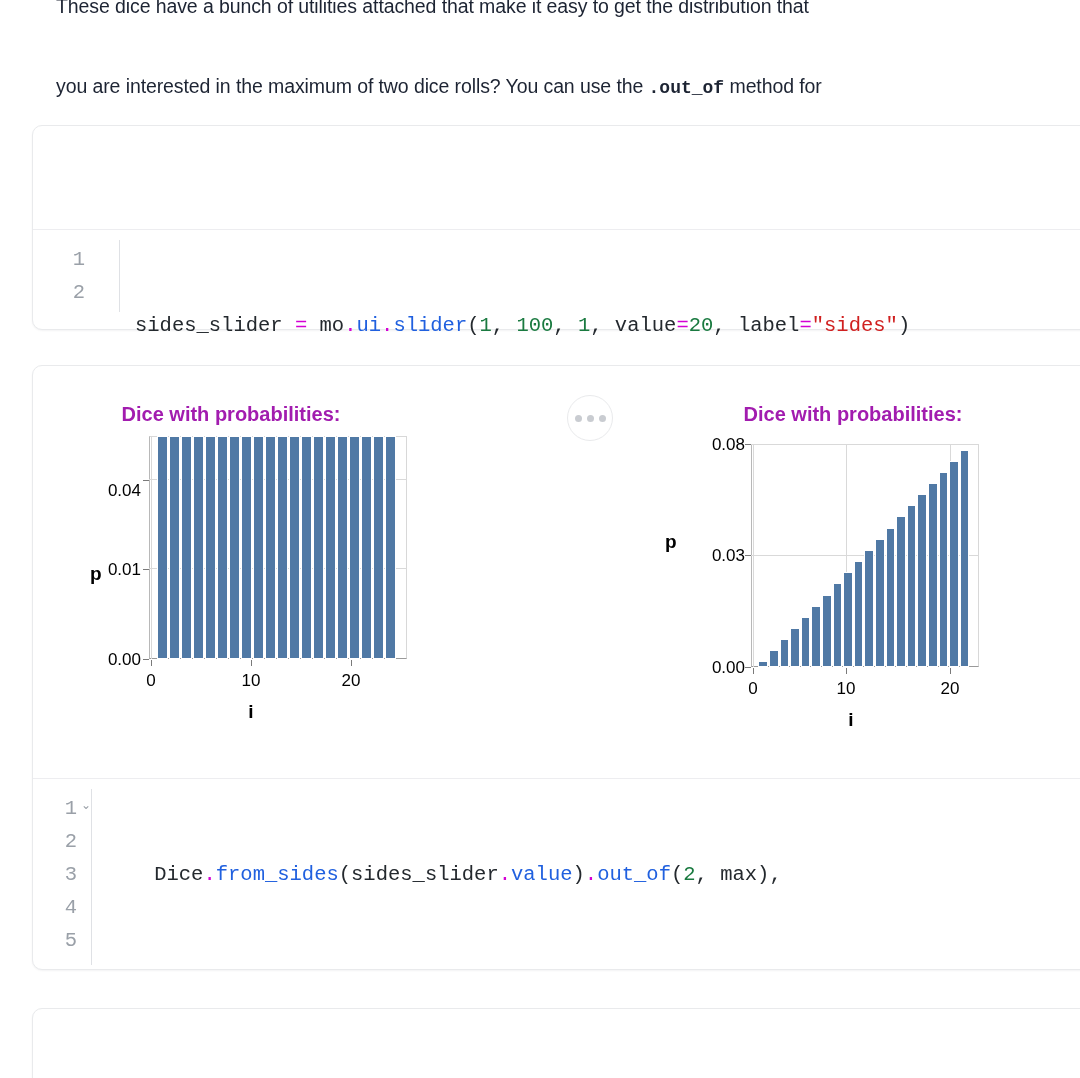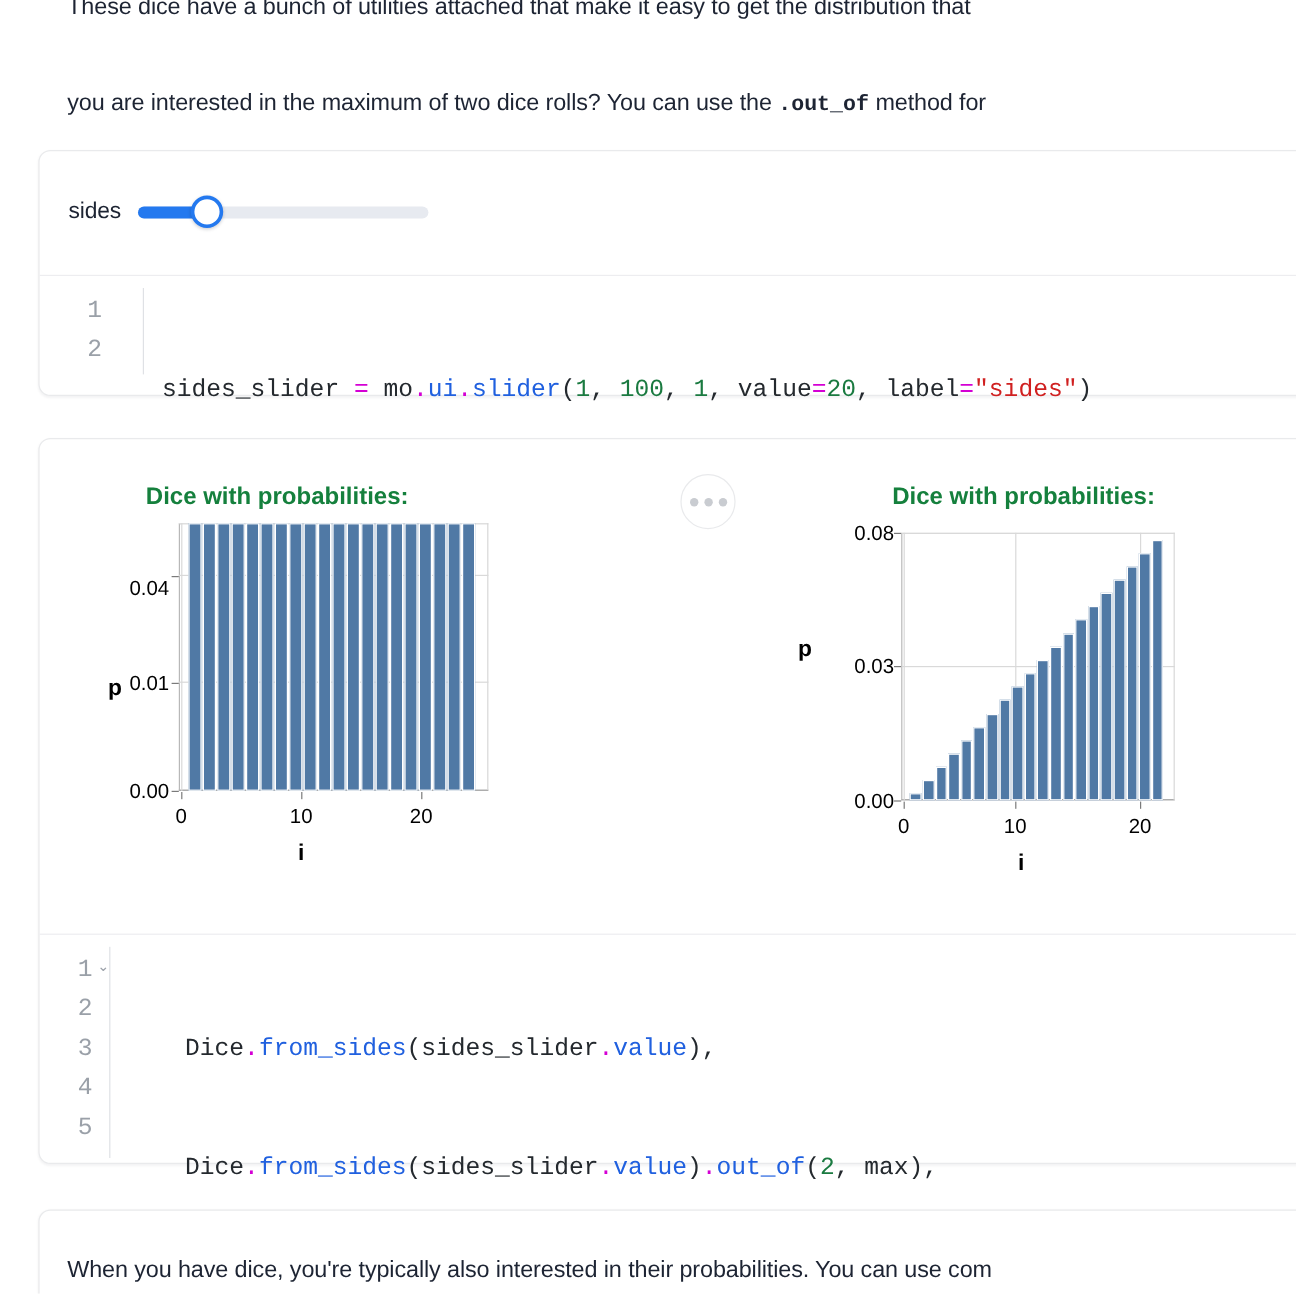--- a/index.html
+++ b/index.html
@@ -113,21 +113,21 @@
   .tok-num  { color: #1a7a40; }
   .tok-str  { color: #d02020; }
   .tok-plain{ color: #24292e; }
 
   
   .chart-wrap { position: absolute; }
   .chart-title {
     position: absolute;
     font-size: 20px;
     font-weight: 700;
-    color: #15803d;
+    color: #a21caf;
     text-align: center;
     white-space: nowrap;
   }
   .plot { position: absolute; }
   .plot-frame {
     position: absolute;
     left: 0; top: 0;
     border-left: 1.2px solid #b8b8b8;
     border-right: 1.2px solid #d8d8d8;
     border-top: 1.2px solid #d8d8d8;
@@ -195,27 +195,20 @@
   <div class="prose" style="top:-10px;">
     <span>These dice have a bunch of utilities attached that make it easy to get the distribution that</span>
   </div>
 
   <div class="prose" style="top:26px;margin-top:44px;">
     <span>you are interested in the maximum of two dice rolls? You can use the</span><span>&nbsp;</span><code class="inline">.out_of</code><span>&nbsp;</span><span>method for</span>
   </div>
 
   <div class="card" style="left:32px; top:125px; width:1060px; height:205px;">
 
-    <div class="slider-row" style="left:24px; top:40px;">
-      <span class="slider-label">sides</span>
-      <div class="slider-track">
-        <div class="slider-fill"></div>
-        <div class="slider-thumb"></div>
-      </div>
-    </div>
 
     <div class="divider" style="position:absolute; left:0; top:103px; width:100%;"></div>
 
     <div class="gutter" style="left:26px; top:117px;">
       <div>1</div>
       <div>2</div>
     </div>
     <div class="gutter-bar" style="left:86px; top:114px; height:72px;"></div>
     <div class="code" style="left:102px; top:117px;">
       <div><span class="tok-plain">sides_slider </span><span class="tok-op">=</span><span class="tok-plain"> mo</span><span class="tok-dot">.</span><span class="tok-fn">ui</span><span class="tok-dot">.</span><span class="tok-fn">slider</span><span class="tok-plain">(</span><span class="tok-num">1</span><span class="tok-plain">, </span><span class="tok-num">100</span><span class="tok-plain">, </span><span class="tok-num">1</span><span class="tok-plain">, value</span><span class="tok-op">=</span><span class="tok-num">20</span><span class="tok-plain">, label</span><span class="tok-op">=</span><span class="tok-str">"sides"</span><span class="tok-plain">)</span></div>
@@ -343,26 +336,22 @@
     <div class="gutter" style="left:18px; top:426px;">
       <div>1</div>
       <div>2</div>
       <div>3</div>
       <div>4</div>
       <div>5</div>
     </div>
     <div class="fold" style="left:48px; top:432px;">⌄</div>
     <div class="gutter-bar" style="left:58px; top:423px; height:176px;"></div>
     <div class="code" style="left:72px; top:426px;">
-      <div><span class="tok-plain">    Dice</span><span class="tok-dot">.</span><span class="tok-fn">from_sides</span><span class="tok-plain">(sides_slider</span><span class="tok-dot">.</span><span class="tok-fn">value</span><span class="tok-plain">),</span></div>
       <div><span class="tok-plain">    Dice</span><span class="tok-dot">.</span><span class="tok-fn">from_sides</span><span class="tok-plain">(sides_slider</span><span class="tok-dot">.</span><span class="tok-fn">value</span><span class="tok-plain">)</span><span class="tok-dot">.</span><span class="tok-fn">out_of</span><span class="tok-plain">(</span><span class="tok-num">2</span><span class="tok-plain">, max),</span></div>
       
       
     </div>
   </div>
 
   <div class="card" style="left:32px; top:1008px; width:1060px; height:150px;">
   </div>
-  <div class="prose" style="top:1042px;">
-    <span>When you have dice, you're typically also interested in their probabilities. You can use com</span>
-  </div>
 
 </div>
 
 </body></html>

